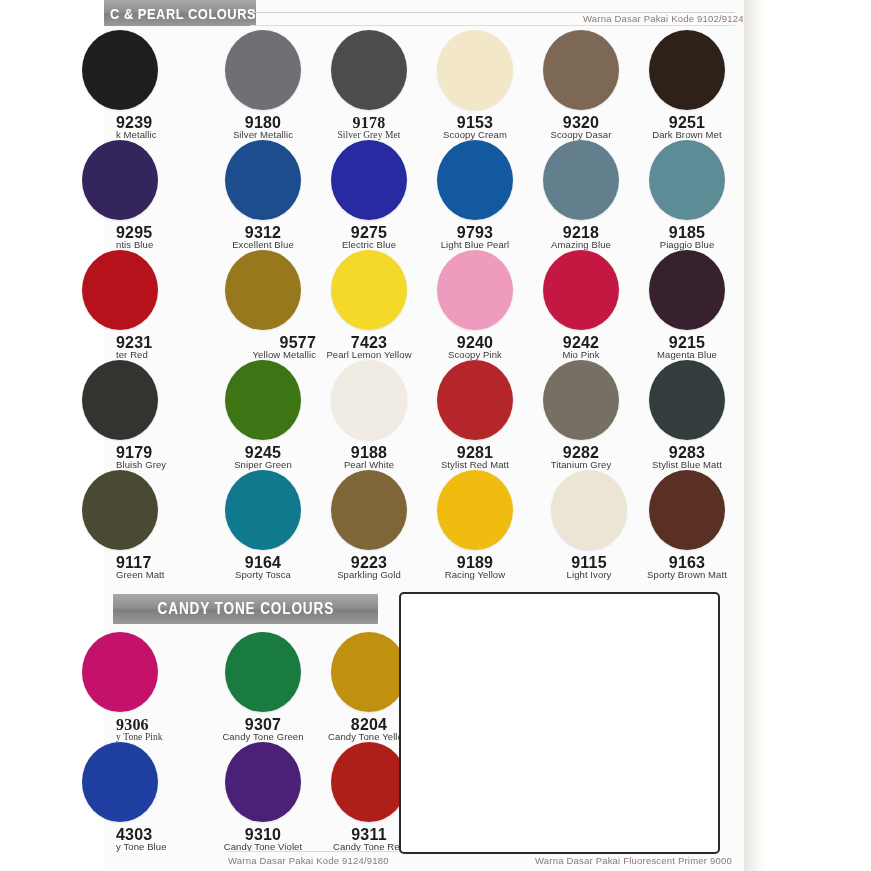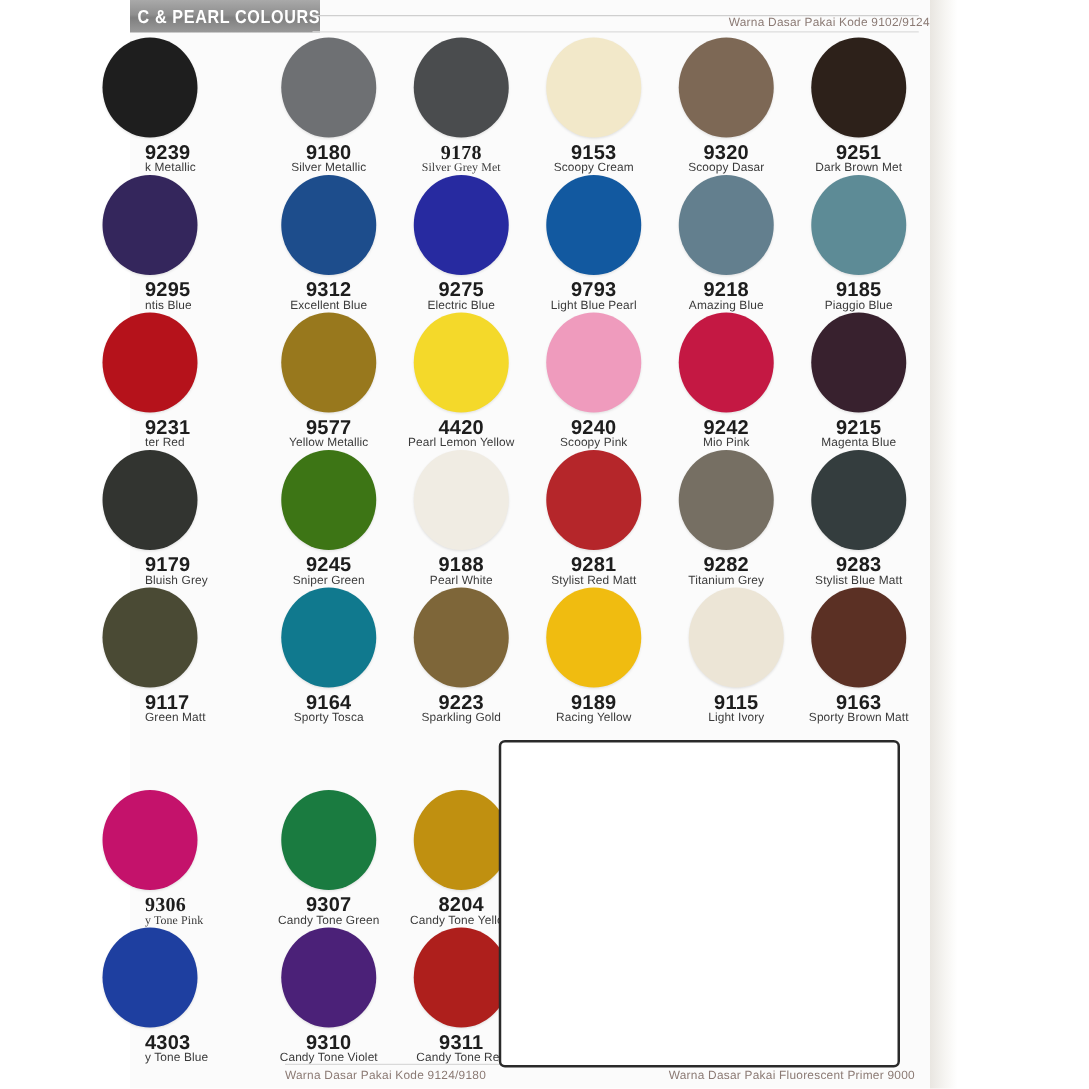--- a/index.html
+++ b/index.html
@@ -192,28 +192,28 @@
           <div class="code">9185</div>
           <div class="cname">Piaggio Blue</div>
         </div>
       </div>
       <div class="grid-row">
         <div class="cell clipped" style="left: 0px;">
           <div class="dot clip" style="background: rgb(181, 18, 27);"></div>
           <div class="code">9231</div>
           <div class="cname">ter Red</div>
         </div>
-        <div class="cell" style="left: 106px;">
+        <div class="cell" style="left: 106px; text-align: right;">
           <div class="dot" style="background: rgb(152, 120, 29);"></div>
           <div class="code">9577</div>
           <div class="cname">Yellow Metallic</div>
         </div>
         <div class="cell" style="left: 212px;">
           <div class="dot" style="background: rgb(244, 217, 42);"></div>
-          <div class="code">4420</div>
+          <div class="code">7423</div>
           <div class="cname">Pearl Lemon Yellow</div>
         </div>
         <div class="cell" style="left: 318px;">
           <div class="dot" style="background: rgb(239, 155, 189);"></div>
           <div class="code">9240</div>
           <div class="cname">Scoopy Pink</div>
         </div>
         <div class="cell" style="left: 424px;">
           <div class="dot" style="background: rgb(196, 24, 67);"></div>
           <div class="code">9242</div>
@@ -284,20 +284,23 @@
           <div class="cname">Light Ivory</div>
         </div>
         <div class="cell" style="left: 530px;">
           <div class="dot" style="background: rgb(91, 48, 36);"></div>
           <div class="code">9163</div>
           <div class="cname">Sporty Brown Matt</div>
         </div>
       </div>
     </div>
 
+  <div class="sec-header" id="candy-header">
+    <span class="htxt">CANDY TONE COLOURS</span>
+  </div>
 
   <div class="grid" id="candy-grid" style="top:628px;">
       <div class="grid-row">
         <div class="cell clipped" style="left: 0px; font-family: Liberation Serif, serif;">
           <div class="dot clip" style="background: rgb(196, 18, 107);"></div>
           <div class="code">9306</div>
           <div class="cname">y Tone Pink</div>
         </div>
         <div class="cell" style="left: 106px;">
           <div class="dot" style="background: rgb(26, 123, 64);"></div>

